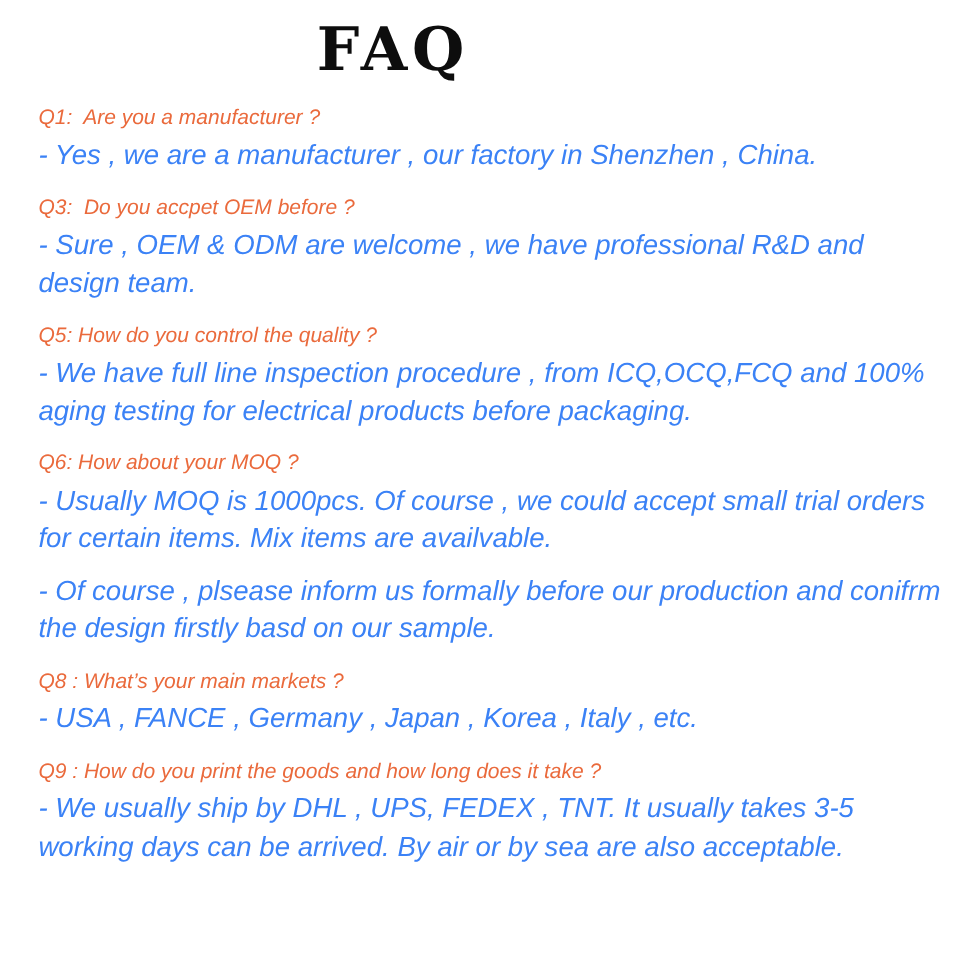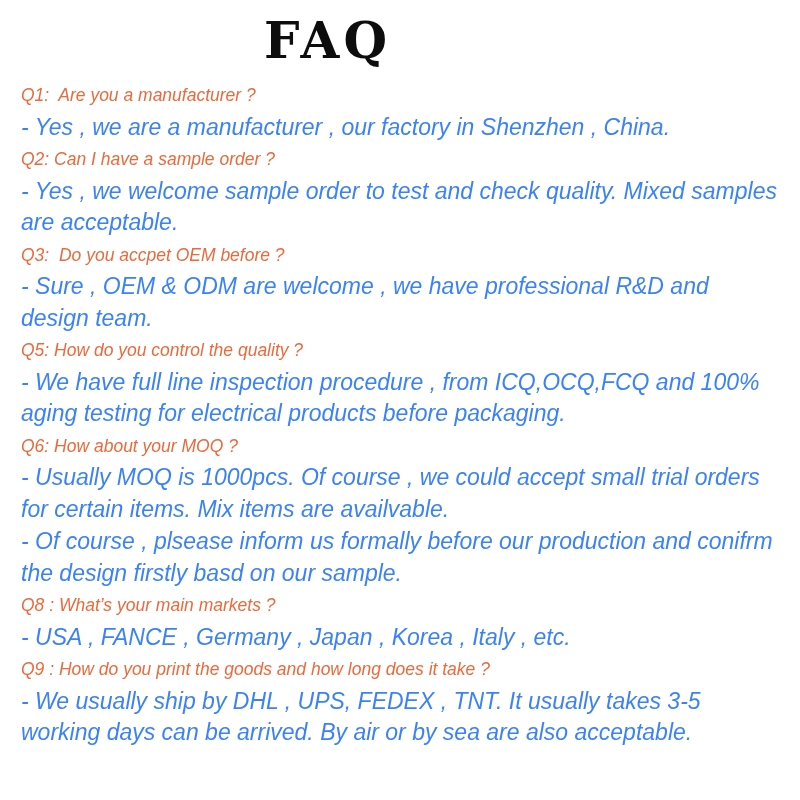--- a/index.html
+++ b/index.html
@@ -40,21 +40,21 @@
 
   
   .faq-list {
     margin: 0;
     padding: 0;
     list-style: none;
     margin-top: 10px;
   }
 
   .faq-item {
-    margin: 1px;
+    margin: 12px;
     padding: 0;
   }
 
   .question,
   .answer {
     margin: 0;
     padding: 0 20px 0 20px;
     font-style: italic;
     font-weight: 400;
     white-space: pre-wrap;
@@ -81,24 +81,20 @@
 
   <h1 class="title">FAQ</h1>
 
   <ul class="faq-list">
 
     <li class="faq-item">
       <p class="question">Q1:  Are you a manufacturer ?</p>
       <p class="answer">- Yes , we are a manufacturer , our factory in Shenzhen , China.</p>
     </li>
 
-    <li class="faq-item">
-      <p class="question">Q2: Can I have a sample order ?</p>
-      <p class="answer">- Yes , we welcome sample order to test and check quality. Mixed samples are acceptable.</p>
-    </li>
 
     <li class="faq-item">
       <p class="question">Q3:  Do you accpet OEM before ?</p>
       <p class="answer">- Sure , OEM &amp; ODM are welcome , we have professional R&amp;D and design team.</p>
     </li>
 
 
     <li class="faq-item">
       <p class="question">Q5: How do you control the quality ?</p>
       <p class="answer">- We have full line inspection procedure , from ICQ,OCQ,FCQ and 100% aging testing for electrical products before packaging.</p>

